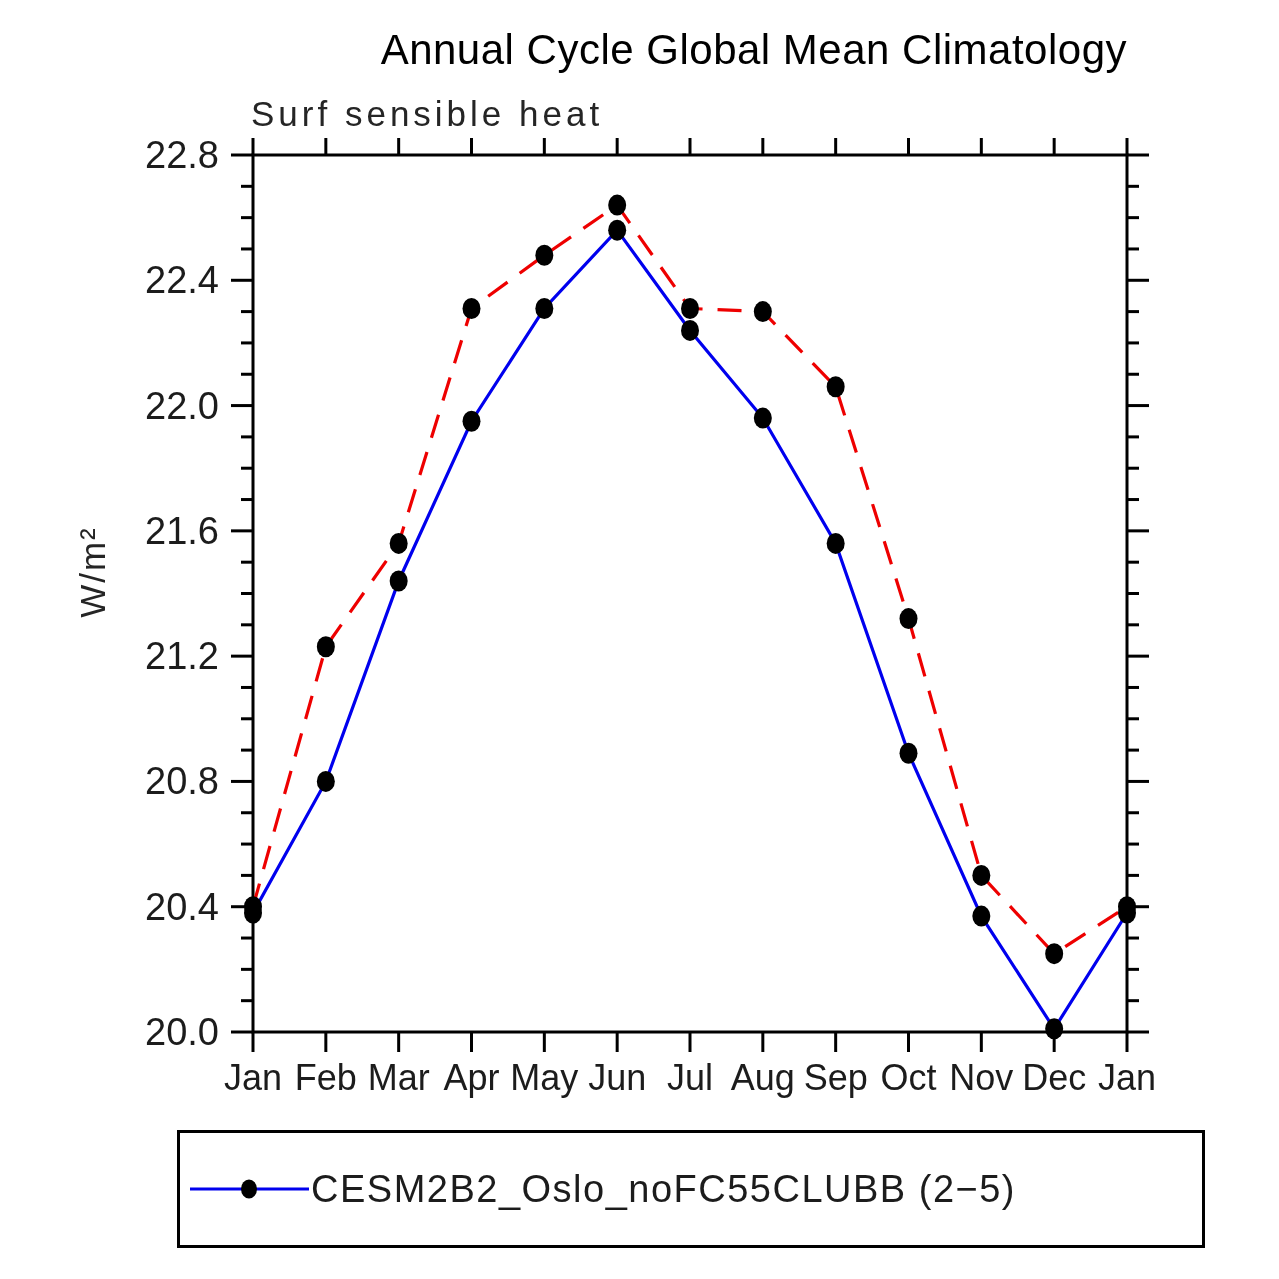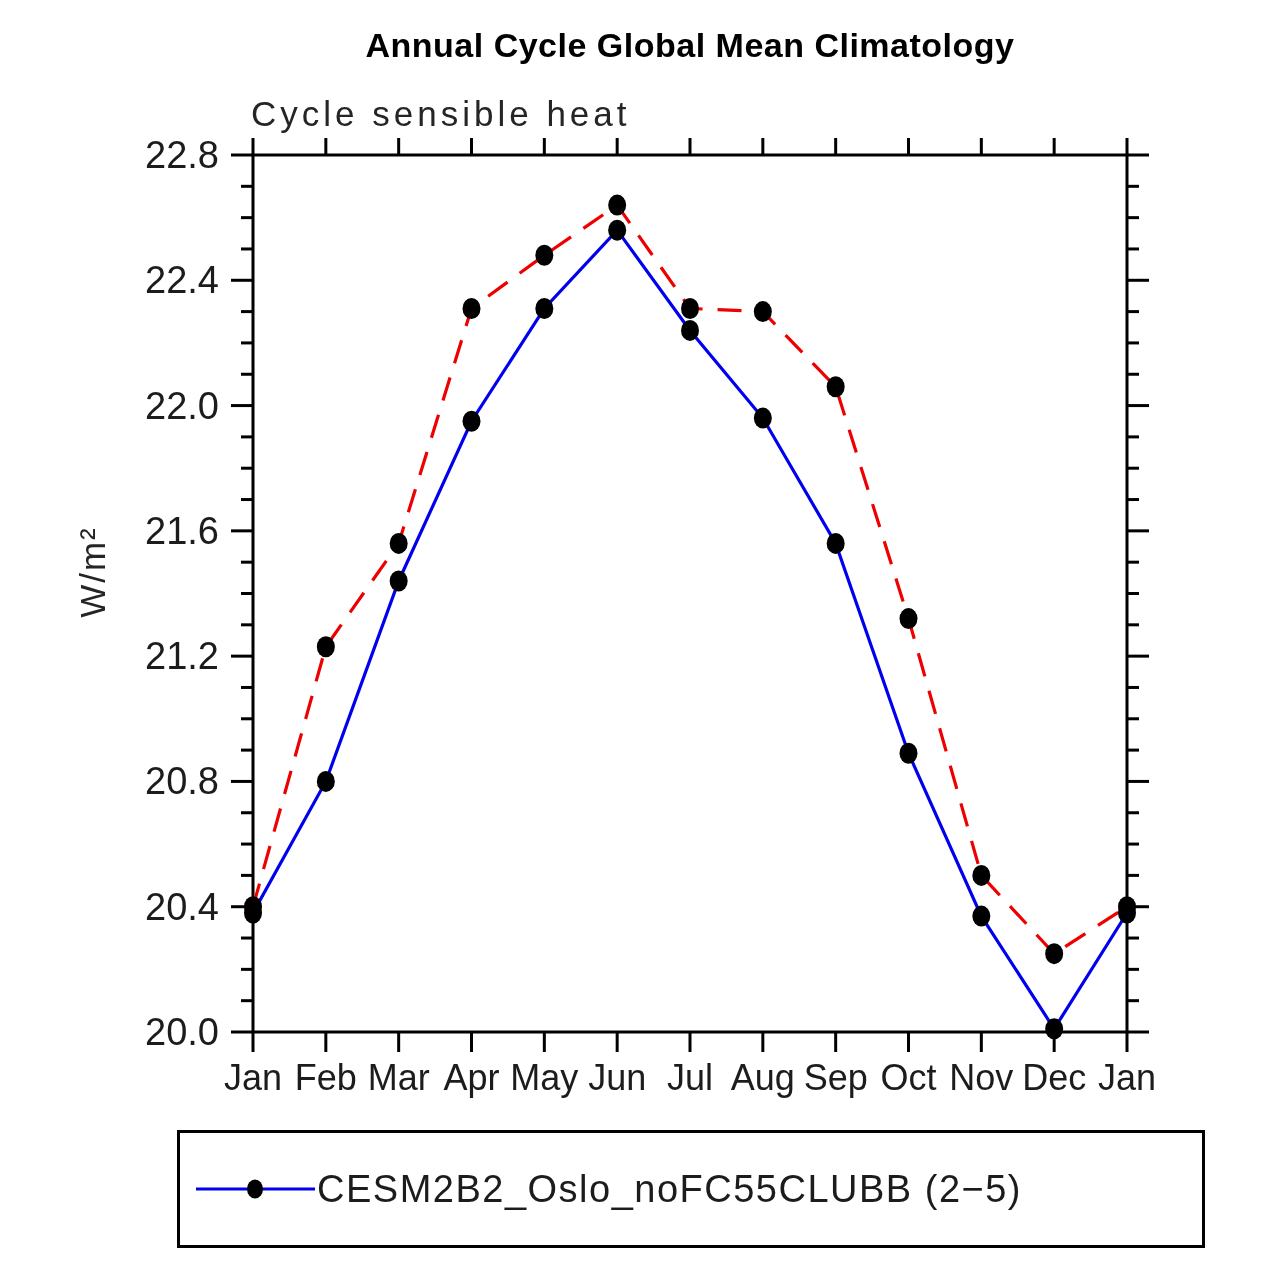--- a/index.html
+++ b/index.html
@@ -14,23 +14,23 @@
   #plot-svg { position: absolute; left: 0; top: 0; }
   #plot-svg text {
     font-family: "Liberation Sans", sans-serif;
     fill: #1c1c1c;
   }
   .chart-title {
     position: absolute;
     left: 253px;
     top: 26px;
     width: 874px;
-    text-align: center;
-    font-size: 34px;
-    font-weight: bold;
+    text-align: right;
+    font-size: 42px;
+    font-weight: normal;
     color: #000000;
     letter-spacing: 0.5px;
     white-space: nowrap;
   }
   .chart-subtitle {
     position: absolute;
     left: 251px;
     top: 94px;
     font-size: 35px;
     font-weight: normal;
@@ -52,21 +52,21 @@
     position: absolute;
     left: 177px;
     top: 1130px;
     width: 1028px;
     height: 118px;
     border: 3px solid #000000;
     box-sizing: border-box;
     display: flex;
     flex-direction: column;
     justify-content: center;
-    padding-left: 11px;
+    padding-left: 5px;
   }
   .legend-row {
     display: flex;
     align-items: center;
     height: 53px;
   }
   .legend-row svg { flex: 0 0 auto; display: block; }
   .legend-label {
     font-size: 38px;
     color: #1c1c1c;
@@ -211,21 +211,21 @@
       <ellipse cx="762.8333333333333" cy="311.6071428571428" rx="9" ry="10.5" fill="#000000"></ellipse>
       <ellipse cx="835.6666666666666" cy="386.778571428572" rx="9" ry="10.5" fill="#000000"></ellipse>
       <ellipse cx="908.5" cy="618.5571428571428" rx="9" ry="10.5" fill="#000000"></ellipse>
       <ellipse cx="981.3333333333334" cy="875.3928571428572" rx="9" ry="10.5" fill="#000000"></ellipse>
       <ellipse cx="1054.1666666666665" cy="953.6964285714287" rx="9" ry="10.5" fill="#000000"></ellipse>
       <ellipse cx="1127" cy="906.7142857142862" rx="9" ry="10.5" fill="#000000"></ellipse>
     </svg>
 
   <div class="chart-title">Annual Cycle Global Mean Climatology</div>
 
-  <div class="chart-subtitle">Cycle sensible heat</div>
+  <div class="chart-subtitle">Surf sensible heat</div>
 
   <div class="y-axis-title">W/m²</div>
 
   <div class="legend-box">
     <div class="legend-row">
       <svg width="126" height="44" viewBox="0 0 126 44">
         <line x1="5" y1="22" x2="124" y2="22" stroke-width="3.2" stroke="#0000ee"></line>
         <ellipse cx="64" cy="22" rx="8" ry="9.5" fill="#000000"></ellipse>
       </svg>
       <span class="legend-label">CESM2B2_Oslo_noFC55CLUBB (2−5)</span>

